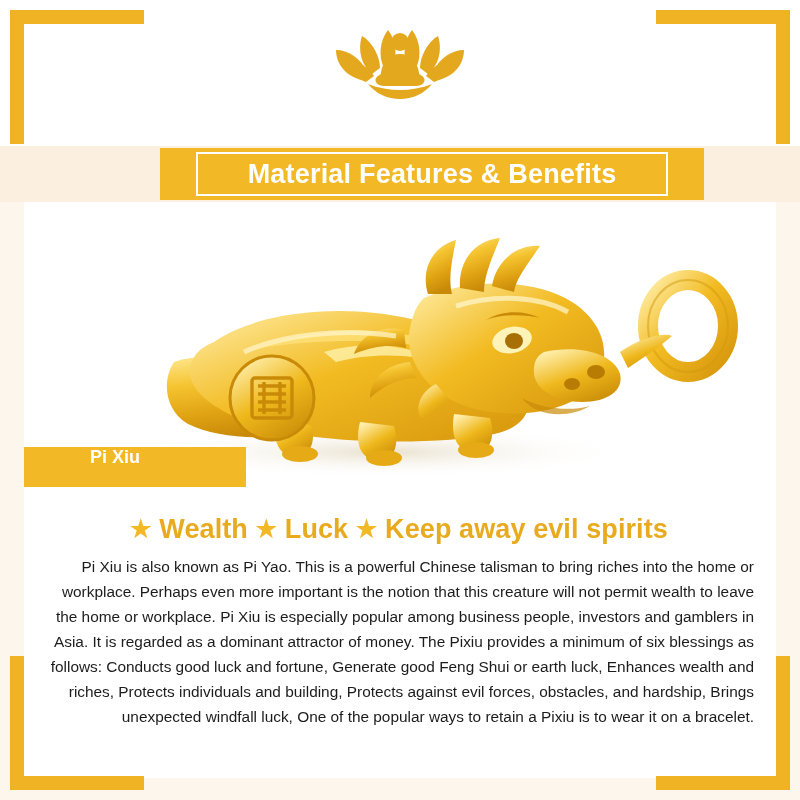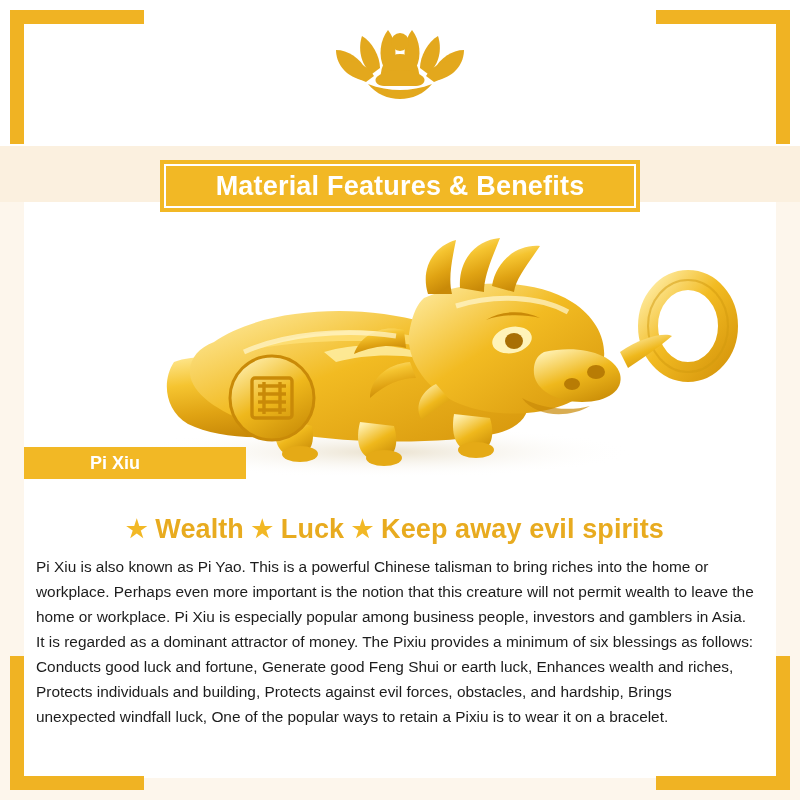--- a/index.html
+++ b/index.html
@@ -90,22 +90,22 @@
     position: absolute;
     left: 0; top: 146px;
     width: 800px;
     height: 56px;
     background: #fbf0df;
     z-index: 2;
   }
   .title-banner {
     position: absolute;
     left: 160px;
-    top: 160px;
-    width: 480px;
+    top: 148px;
+    width: 544px;
     height: 52px;
     background: #f2b825;
     z-index: 4;
     display: flex;
     align-items: center;
     justify-content: center;
   }
   .title-banner-inner {
     width: 468px;
     height: 40px;
@@ -135,45 +135,44 @@
     overflow: hidden;
   }
   .hero-svg { display: block; }
 
   
   .caption-tab {
     position: absolute;
     left: 24px;
     top: 447px;
     width: 222px;
-    height: 32px;
+    height: 40px;
     background: #f2b825;
     z-index: 7;
     display: flex;
-    align-items: center;
   }
   .caption-text {
     color: #ffffff;
     font-size: 18px;
     font-weight: bold;
     padding-left: 66px;
     font-family: "Liberation Sans", sans-serif;
   }
 
   
   .body-panel {
     position: absolute;
     left: 24px;
     top: 490px;
     width: 752px;
     height: 288px;
     background: #ffffff;
     z-index: 3;
     box-sizing: border-box;
-    padding: 16px 22px 10px 12px;
+    padding: 16px 22px 10px 20px;
   }
 
   .headline {
     text-align: center;
     color: #e8ab1f;
     font-size: 27px;
     font-weight: bold;
     letter-spacing: 0.1px;
     margin: 8px 0 10px 0;
     white-space: nowrap;
@@ -182,21 +181,21 @@
   .headline .star {
     color: #f2b825;
     font-size: 24px;
     vertical-align: 1px;
   }
 
   .paragraph {
     color: #1c1c1c;
     font-size: 15.4px;
     line-height: 1.62;
-    text-align: left;
+    text-align: right;
     font-family: "Liberation Sans", sans-serif;
   }
 </style>
 </head>
 <body>
 
 <div class="page">
 
   <div class="top-band"></div>
 

